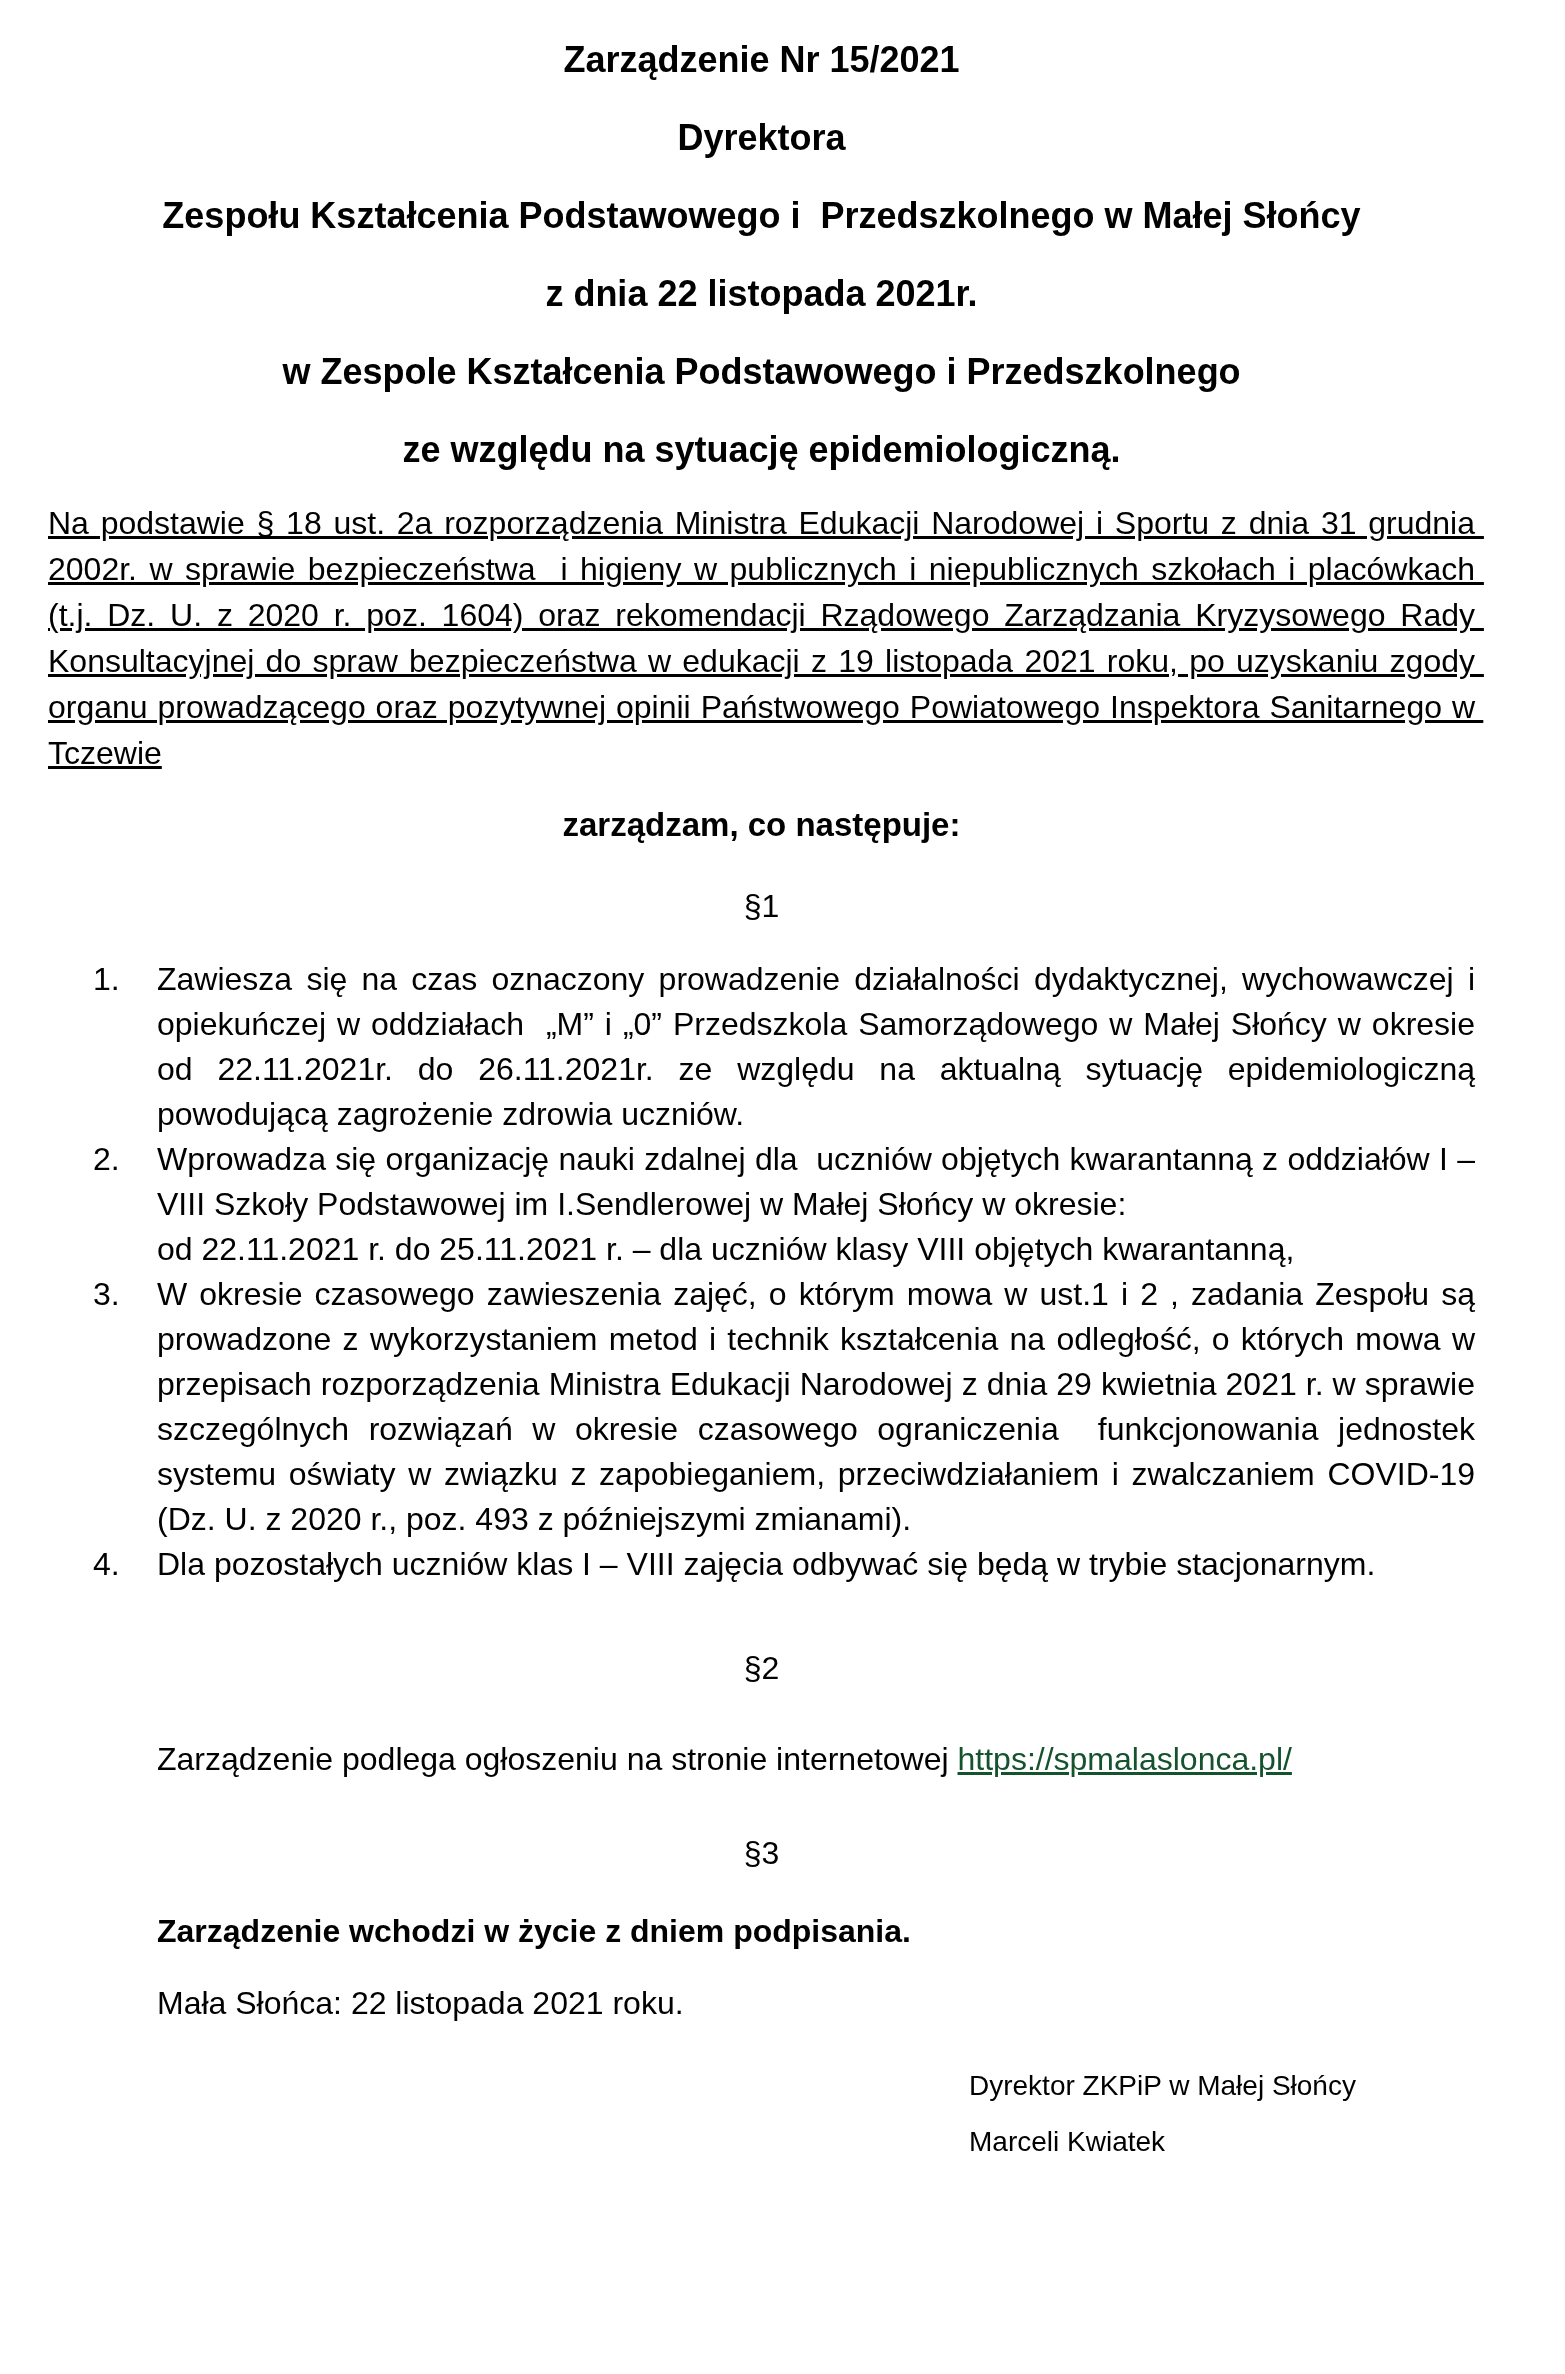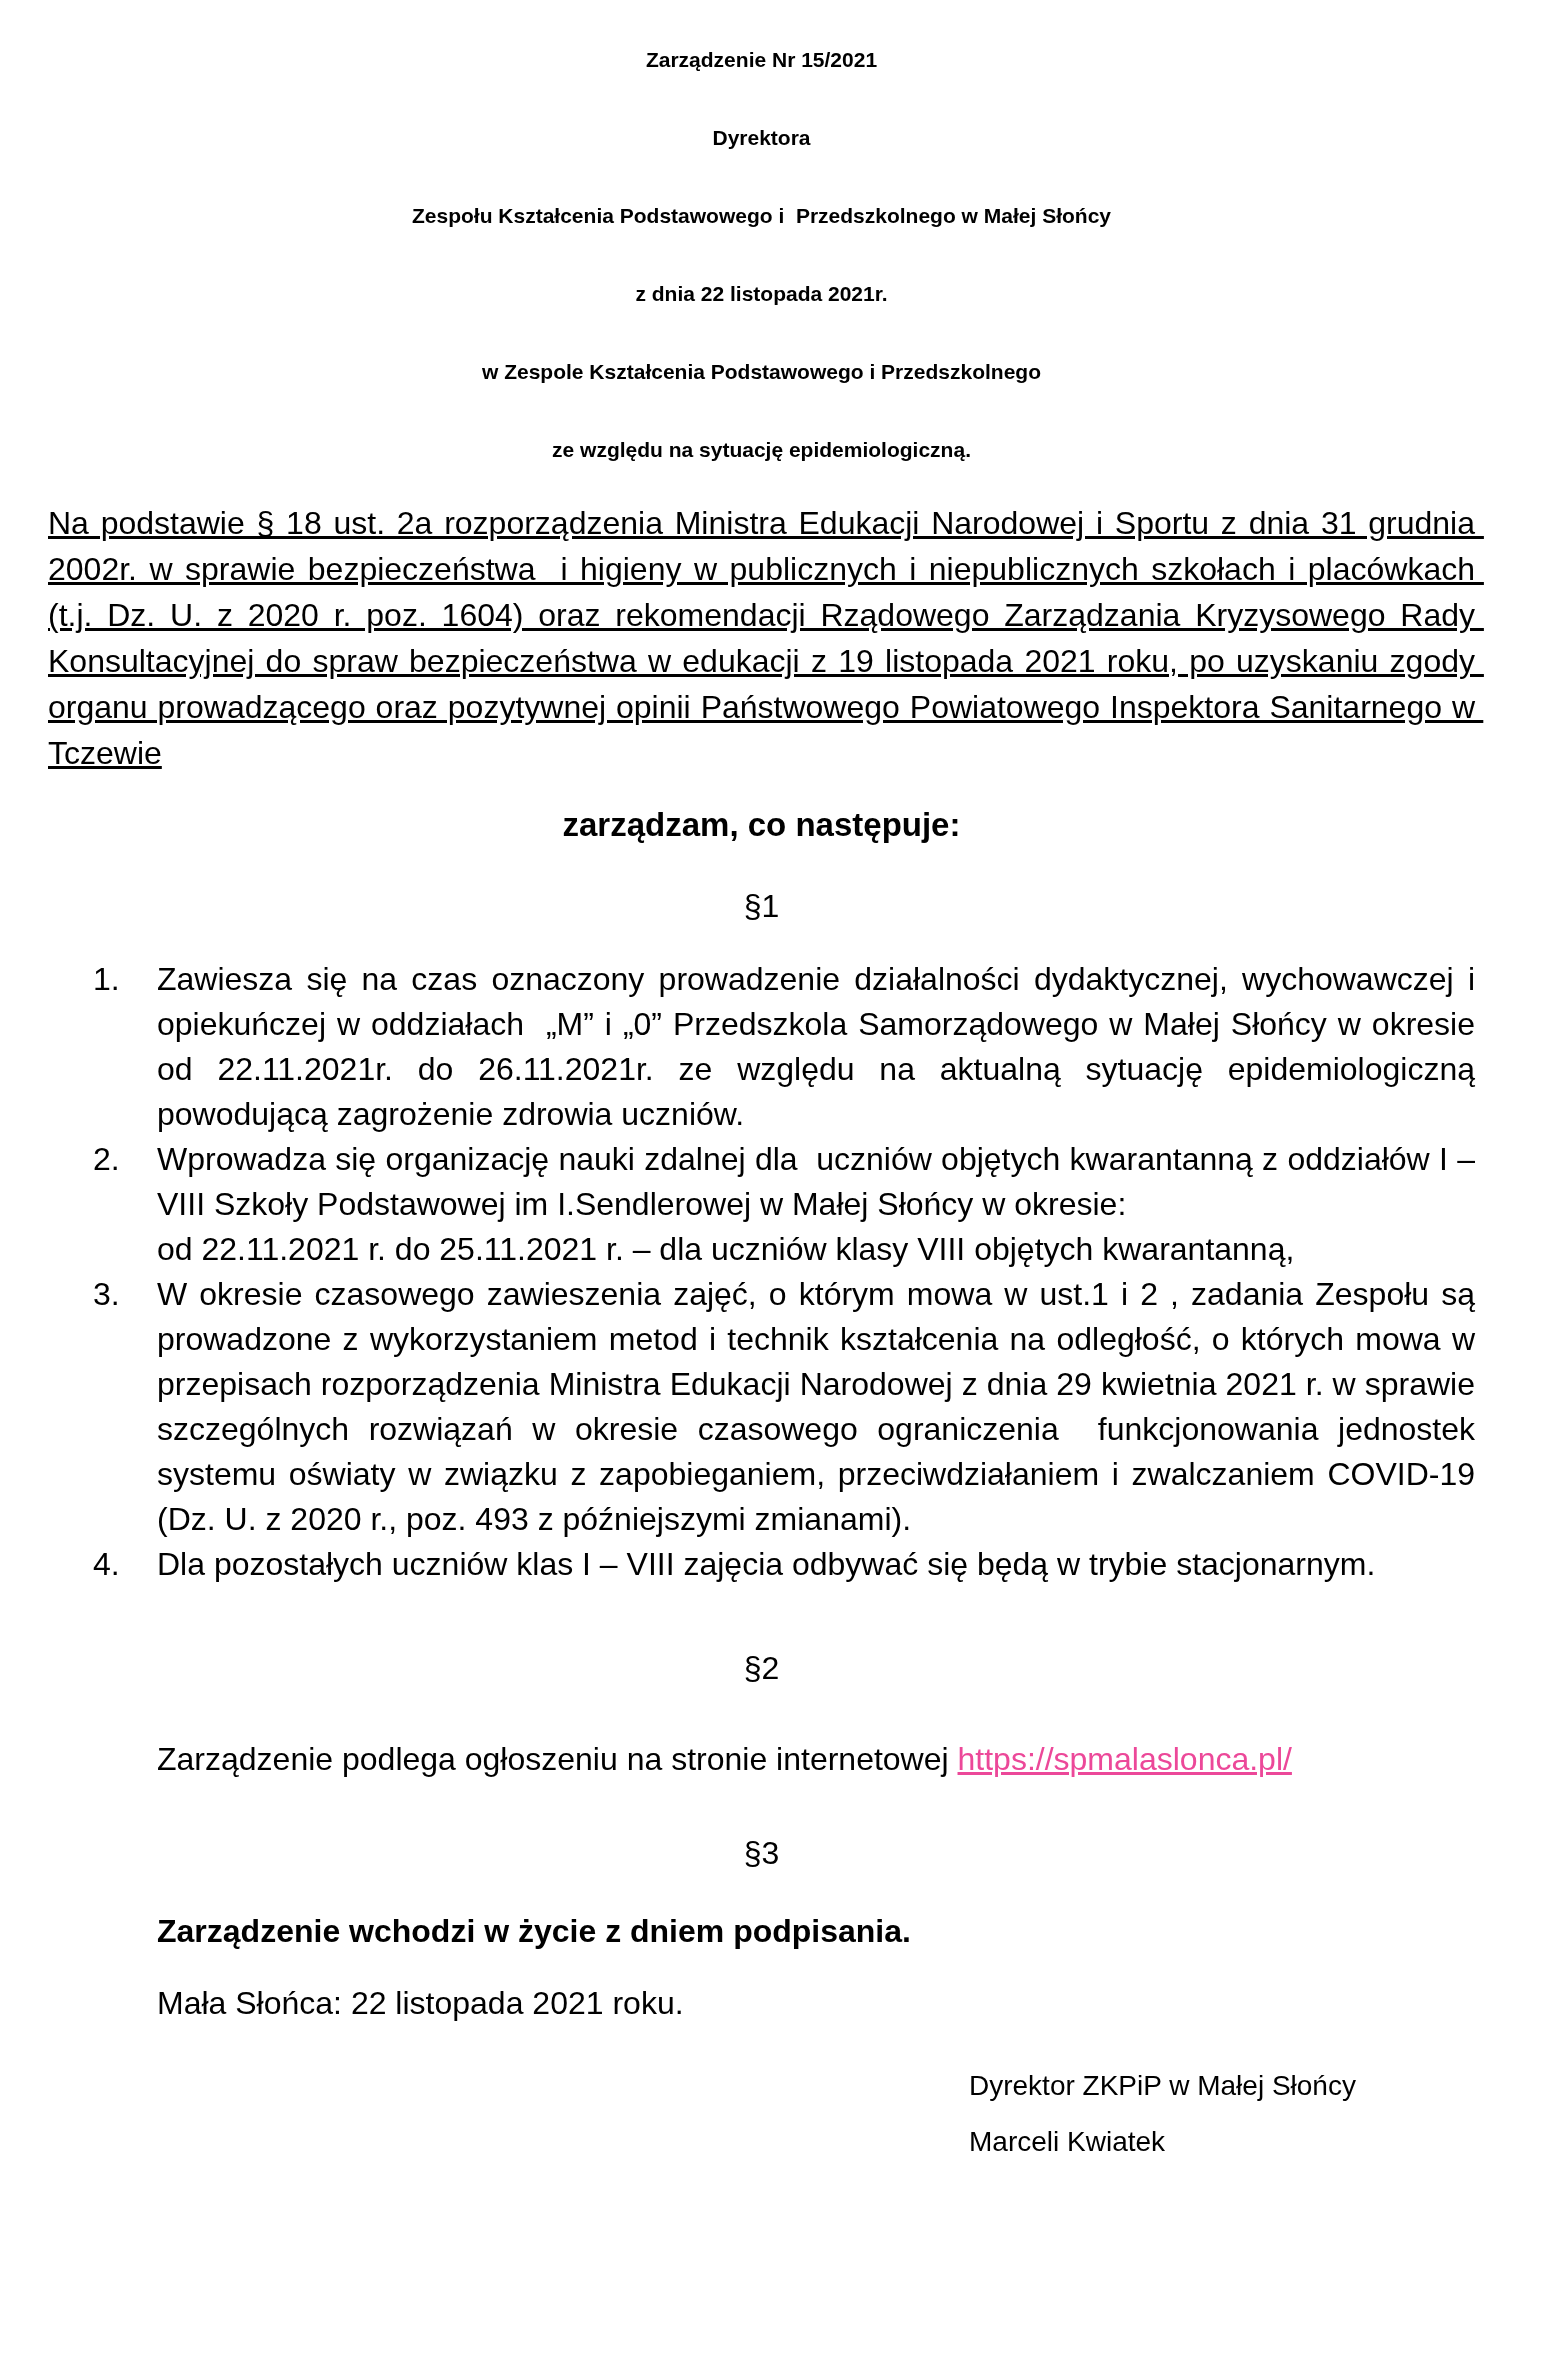--- a/index.html
+++ b/index.html
@@ -12,21 +12,21 @@
     width: 1566px;
     height: 2375px;
     box-sizing: border-box;
     background: #ffffff;
     color: #000000;
     font-family: "Liberation Sans", "DejaVu Sans", sans-serif;
     padding: 21.3px 91px 0 48px;
     overflow: hidden;
   }
   .hline {
-    font-size: 21px;
+    font-size: 36px;
     font-weight: bold;
     line-height: 78px;
     text-align: center;
     white-space: pre-wrap;
   }
   .preamble {
     margin-top: 11px;
     font-size: 32px;
     line-height: 46px;
     text-align: justify;
@@ -70,21 +70,21 @@
     white-space: pre-wrap;
   }
   .pub {
     margin-top: 45px;
     margin-left: 109px;
     font-size: 32px;
     line-height: 46px;
     white-space: pre-wrap;
   }
   .pub a {
-    color: #ec4899;
+    color: #14532d;
     text-decoration: underline;
   }
   .effect {
     margin-top: 32px;
     margin-left: 109px;
     font-size: 32px;
     line-height: 46px;
     font-weight: bold;
   }
   .place {

